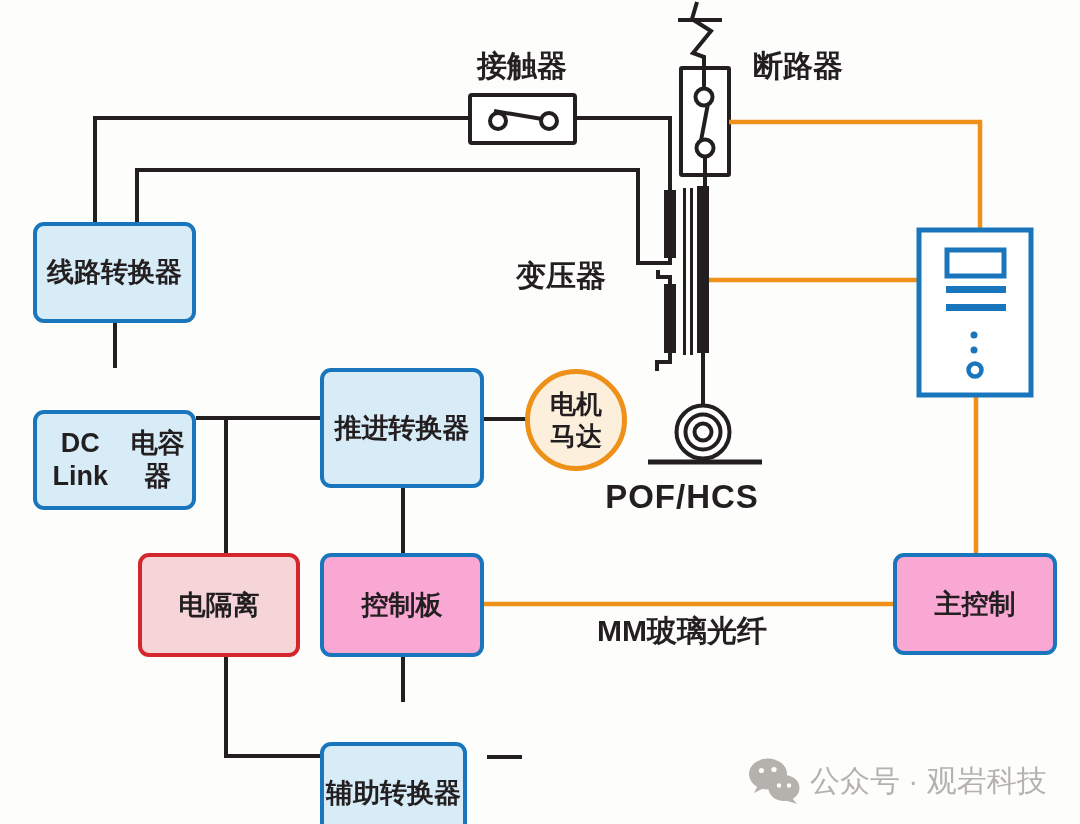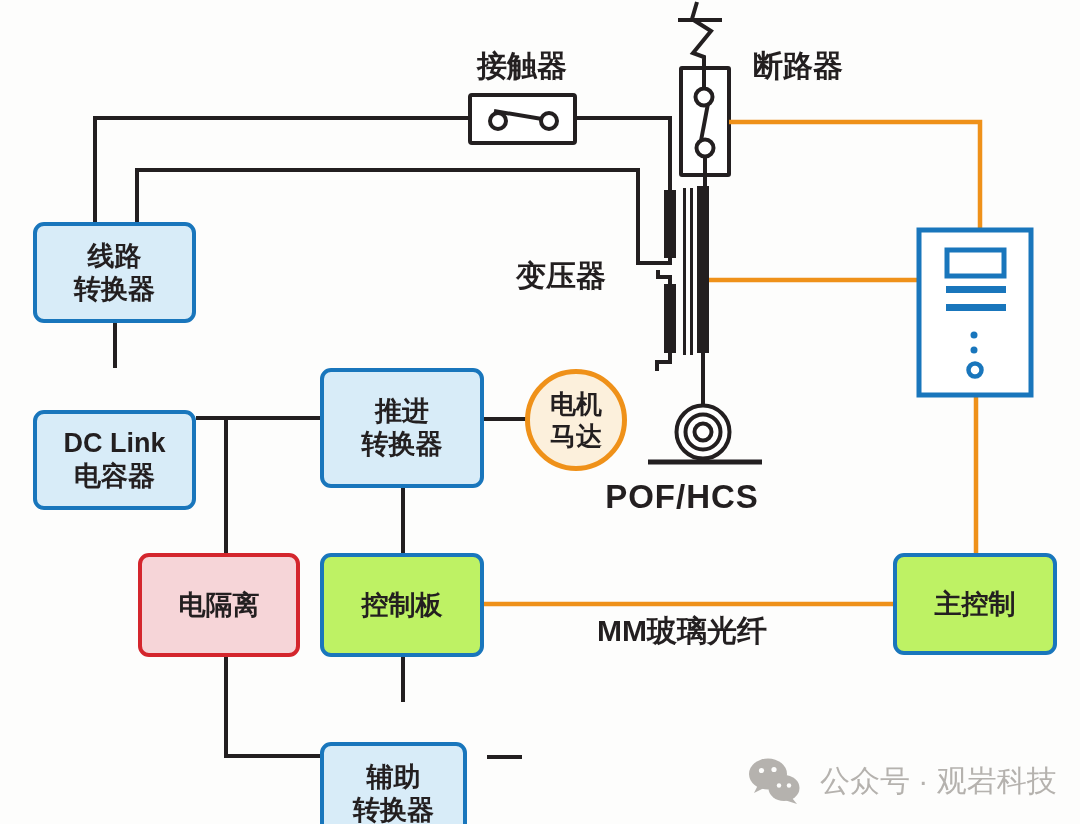--- a/index.html
+++ b/index.html
@@ -15,41 +15,41 @@
   .sym{stroke:var(--ink);stroke-width:4;fill:#ffffff;}
   .bar{fill:var(--ink);stroke:none;}
   .core{stroke:var(--ink);stroke-width:3;fill:none;}
   .cblue{stroke:var(--blue);fill:#ffffff;}
   .cbluefill{fill:var(--blue);stroke:none;}
   .wm{fill:var(--gray);stroke:none;}
   .wmdot{fill:#fdfdfc;stroke:none;}
   
   .box{
     position:absolute;box-sizing:border-box;border:4px solid var(--blue);border-radius:11px;
-    display:flex;flex-direction:column;align-items:center;justify-content:center;
+    display:flex;flex-direction:row;align-items:center;justify-content:center;
     font-weight:bold;font-size:27px;line-height:33px;color:var(--ink);text-align:center;
     background:var(--lightblue);
   }
-  .box.white{background:#bef264;}
+  .box.white{background:#f9a8d4;}
   .box.red{border-color:var(--red);background:var(--pink);}
   .circle-node{
     position:absolute;box-sizing:border-box;border:5px solid var(--orange);border-radius:50%;
     display:flex;flex-direction:column;align-items:center;justify-content:center;
     font-weight:bold;font-size:26px;line-height:32px;color:var(--ink);text-align:right;
     background:var(--cream);
   }
   
   .lbl{
     position:absolute;transform:translate(-50%,-50%);white-space:nowrap;
     font-weight:bold;font-size:30px;color:var(--ink);
   }
   .lbl.latin{font-size:33px;letter-spacing:1px;}
   
   #watermark{
-    position:absolute;left:748px;top:758px;height:46px;display:flex;align-items:center;gap:20px;
+    position:absolute;left:748px;top:758px;height:46px;display:flex;align-items:center;gap:10px;
     color:var(--gray);font-size:30px;font-weight:normal;white-space:nowrap;
   }
 </style>
 </head>
 <body>
 
 <div id="stage">
 
   <svg id="wires" width="1080" height="824" viewBox="0 0 1080 824">
 

